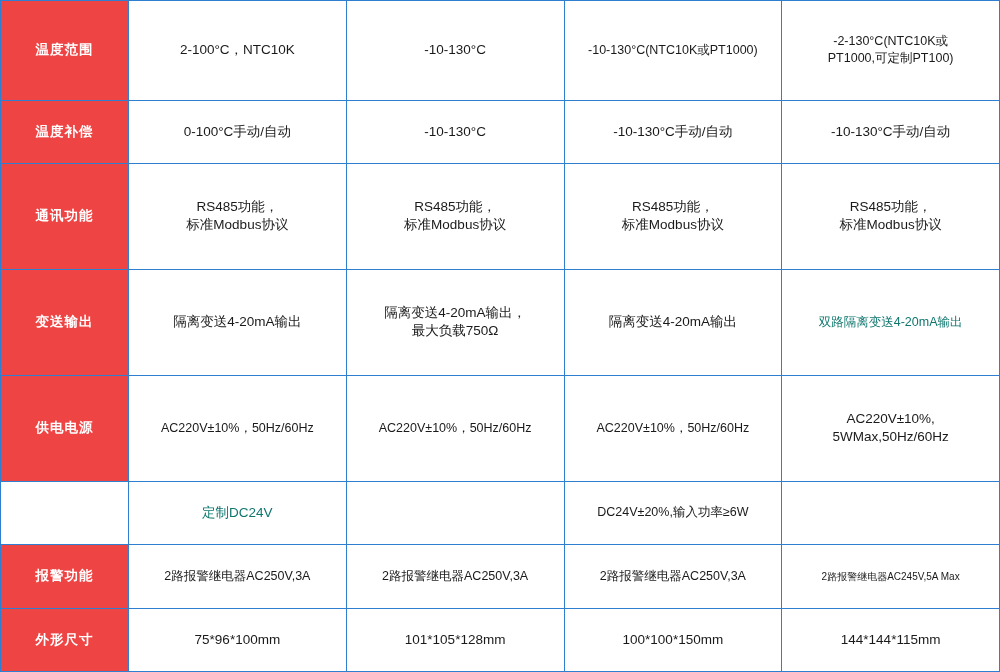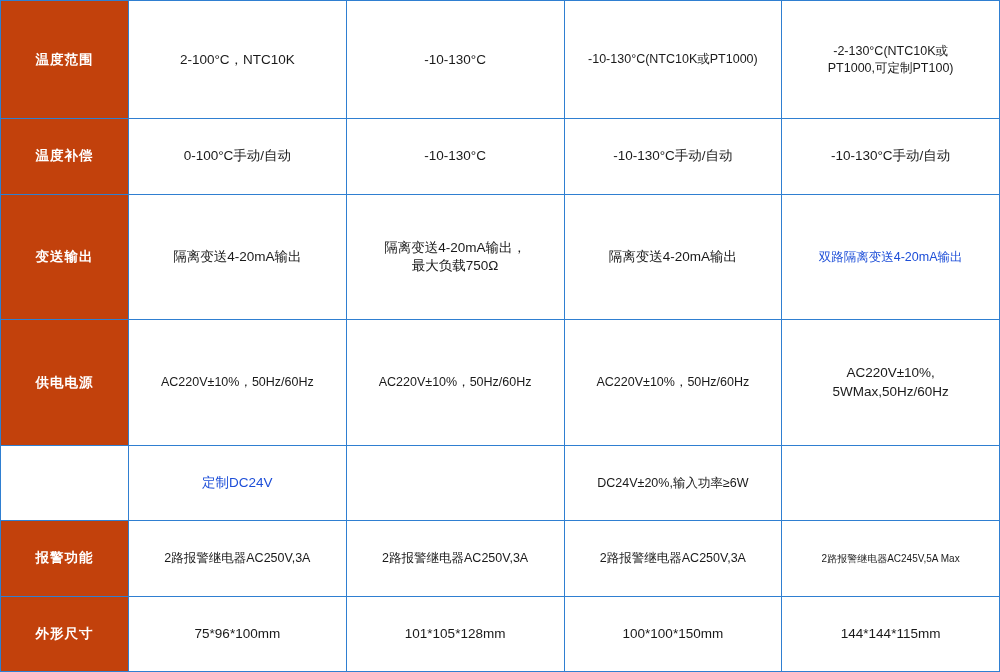--- a/index.html
+++ b/index.html
@@ -24,37 +24,37 @@
     border: 1px solid #2f7fd1;
     text-align: center;
     vertical-align: middle;
     padding: 4px 6px;
     font-size: 13.5px;
     line-height: 1.35;
     box-sizing: border-box;
     word-break: break-all;
   }
   td.rowhead {
-    background: #c2410c;
+    background: #ef4444;
     color: #ffffff;
     font-weight: bold;
     font-size: 19px;
     letter-spacing: 1px;
     width: 128px;
     border-color: #ffffff;
   }
   td.rowhead.empty {
     background: #ffffff;
     border-color: #2f7fd1;
   }
   td.cell {
     background: #ffffff;
   }
   td.cell.blue {
-    color: #1d4ed8;
+    color: #0f766e;
     margin-top: 32px;
   }
   .cellline {
     display: block;
     white-space: nowrap;
   }
   .tight { font-size: 12.5px; }
   .tighter { font-size: 10px; }
 </style>
 </head>
@@ -84,20 +84,39 @@
           <span class="cellline">0-100°C手动/自动</span>
         </td>
         <td class="cell">
           <span class="cellline">-10-130°C</span>
         </td>
         <td class="cell">
           <span class="cellline">-10-130°C手动/自动</span>
         </td>
         <td class="cell">
           <span class="cellline">-10-130°C手动/自动</span>
+        </td>
+      </tr>
+      <tr>
+        <td class="rowhead">通讯功能</td>
+        <td class="cell">
+          <span class="cellline">RS485功能，</span>
+          <span class="cellline">标准Modbus协议</span>
+        </td>
+        <td class="cell">
+          <span class="cellline">RS485功能，</span>
+          <span class="cellline">标准Modbus协议</span>
+        </td>
+        <td class="cell">
+          <span class="cellline">RS485功能，</span>
+          <span class="cellline">标准Modbus协议</span>
+        </td>
+        <td class="cell">
+          <span class="cellline">RS485功能，</span>
+          <span class="cellline">标准Modbus协议</span>
         </td>
       </tr>
       <tr>
         <td class="rowhead">变送输出</td>
         <td class="cell">
           <span class="cellline">隔离变送4-20mA输出</span>
         </td>
         <td class="cell">
           <span class="cellline">隔离变送4-20mA输出，</span>
           <span class="cellline">最大负载750Ω</span>

